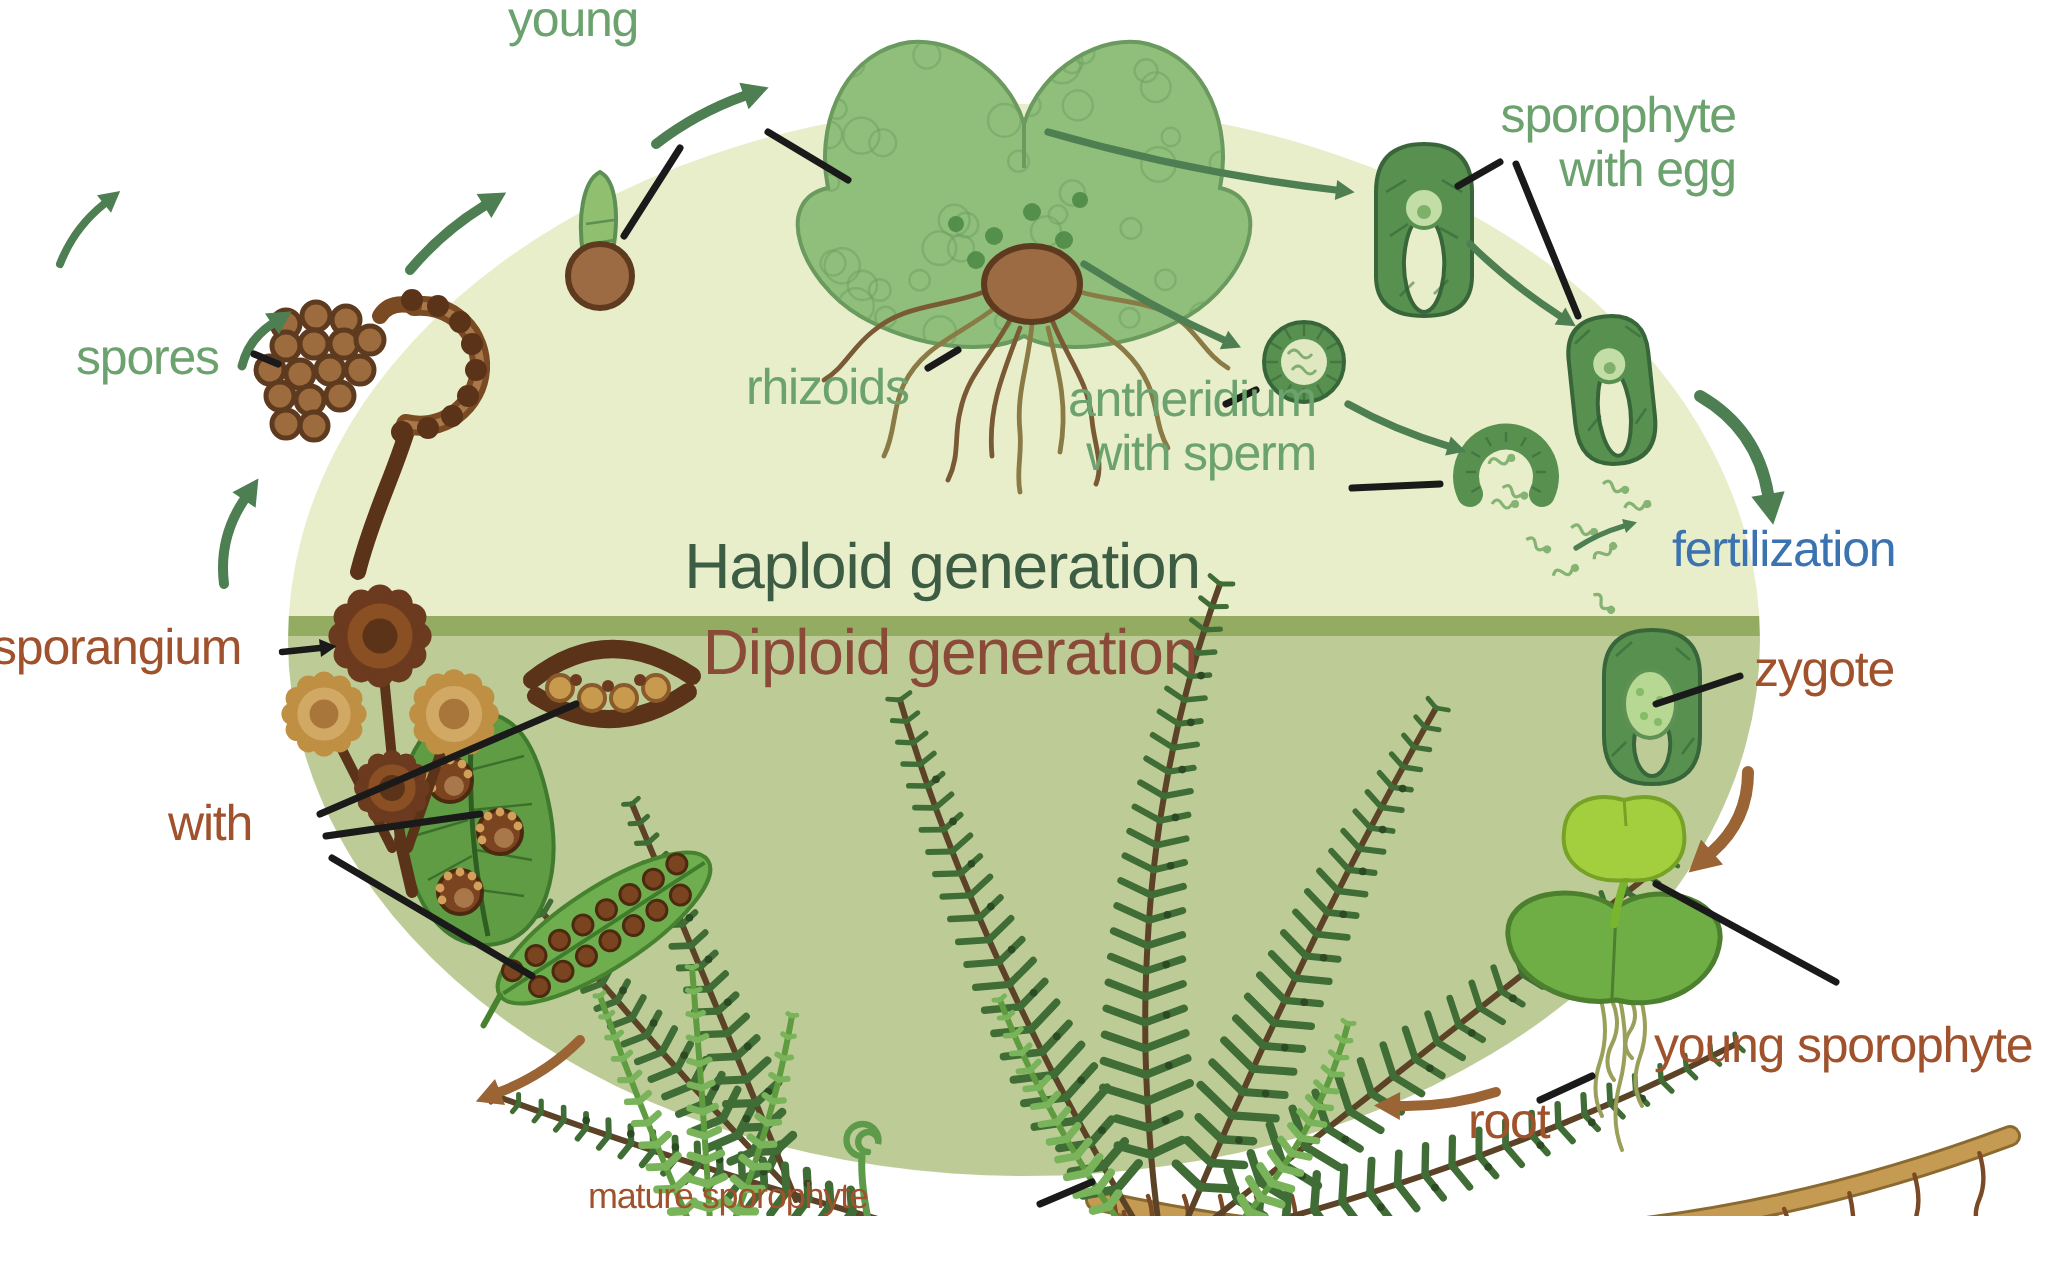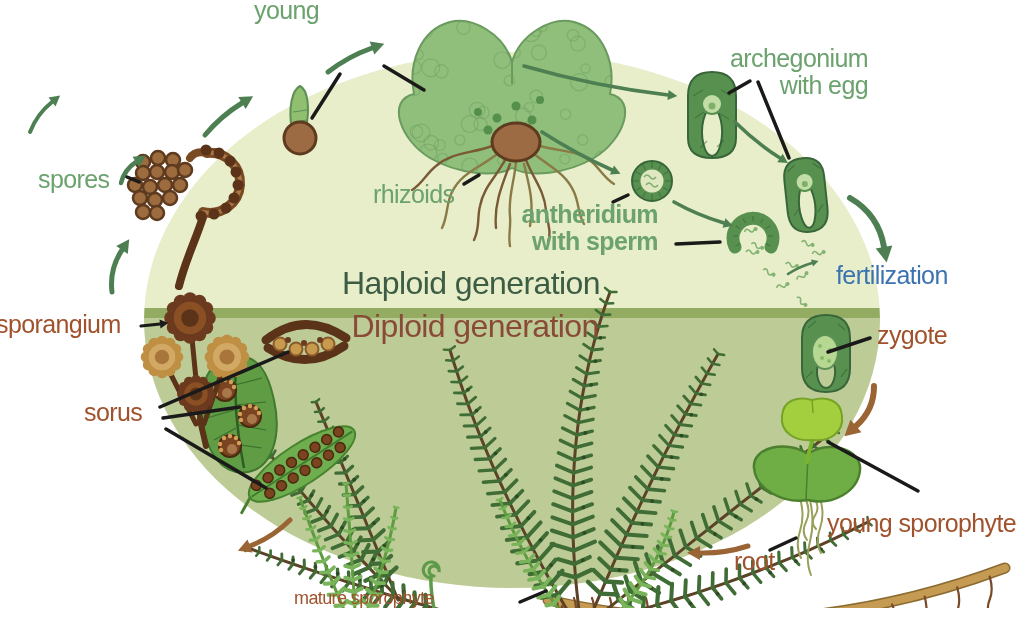--- a/index.html
+++ b/index.html
@@ -1017,42 +1017,42 @@
         <line x1="770" y1="550" x2="796" y2="538" stroke="#1a1a1a" stroke-width="3.5" stroke-linecap="round"></line>
         <line x1="520" y1="602" x2="546" y2="591" stroke="#1a1a1a" stroke-width="3.5" stroke-linecap="round"></line>
       </g>
 </svg>
 
 <div class="lbl green" style="left:254px;top:-3px;">
   <div>young</div>
 </div>
 
 <div class="lbl green right" style="left:702px;top:45px;width:166px;">
-  <div>archegonium</div>
+  <div>sporophyte</div>
   <div>with egg</div>
 </div>
 
 <div class="lbl green" style="left:38px;top:166px;">spores</div>
 
 <div class="lbl green" style="left:373px;top:181px;">rhizoids</div>
 
-<div class="lbl green right" style="left:498px;top:201px;width:160px;font-weight:bold;">
+<div class="lbl green right" style="left:498px;top:187px;width:160px;">
   <div>antheridium</div>
   <div>with sperm</div>
 </div>
 
 <div class="lbl blue" style="left:836px;top:262px;">fertilization</div>
 
 <div class="lbl title haploid" style="left:336px;top:270px;">Haploid generation</div>
 
 <div class="lbl title diploid" style="left:340px;top:313px;">Diploid generation</div>
 
 <div class="lbl brown" style="left:-4px;top:311px;">sporangium</div>
 
-<div class="lbl brown" style="left:84px;top:399px;">sorus</div>
+<div class="lbl brown" style="left:84px;top:399px;">with</div>
 
 <div class="lbl brown" style="left:877px;top:322px;">zygote</div>
 
 <div class="lbl brown" style="left:827px;top:510px;text-align:right;">
   <div>young sporophyte</div>
 </div>
 
 <div class="lbl brown" style="left:734px;top:548px;">root</div>
 
 <div class="lbl brown" style="left:294px;top:585px;font-size:18px;">mature sporophyte</div>

